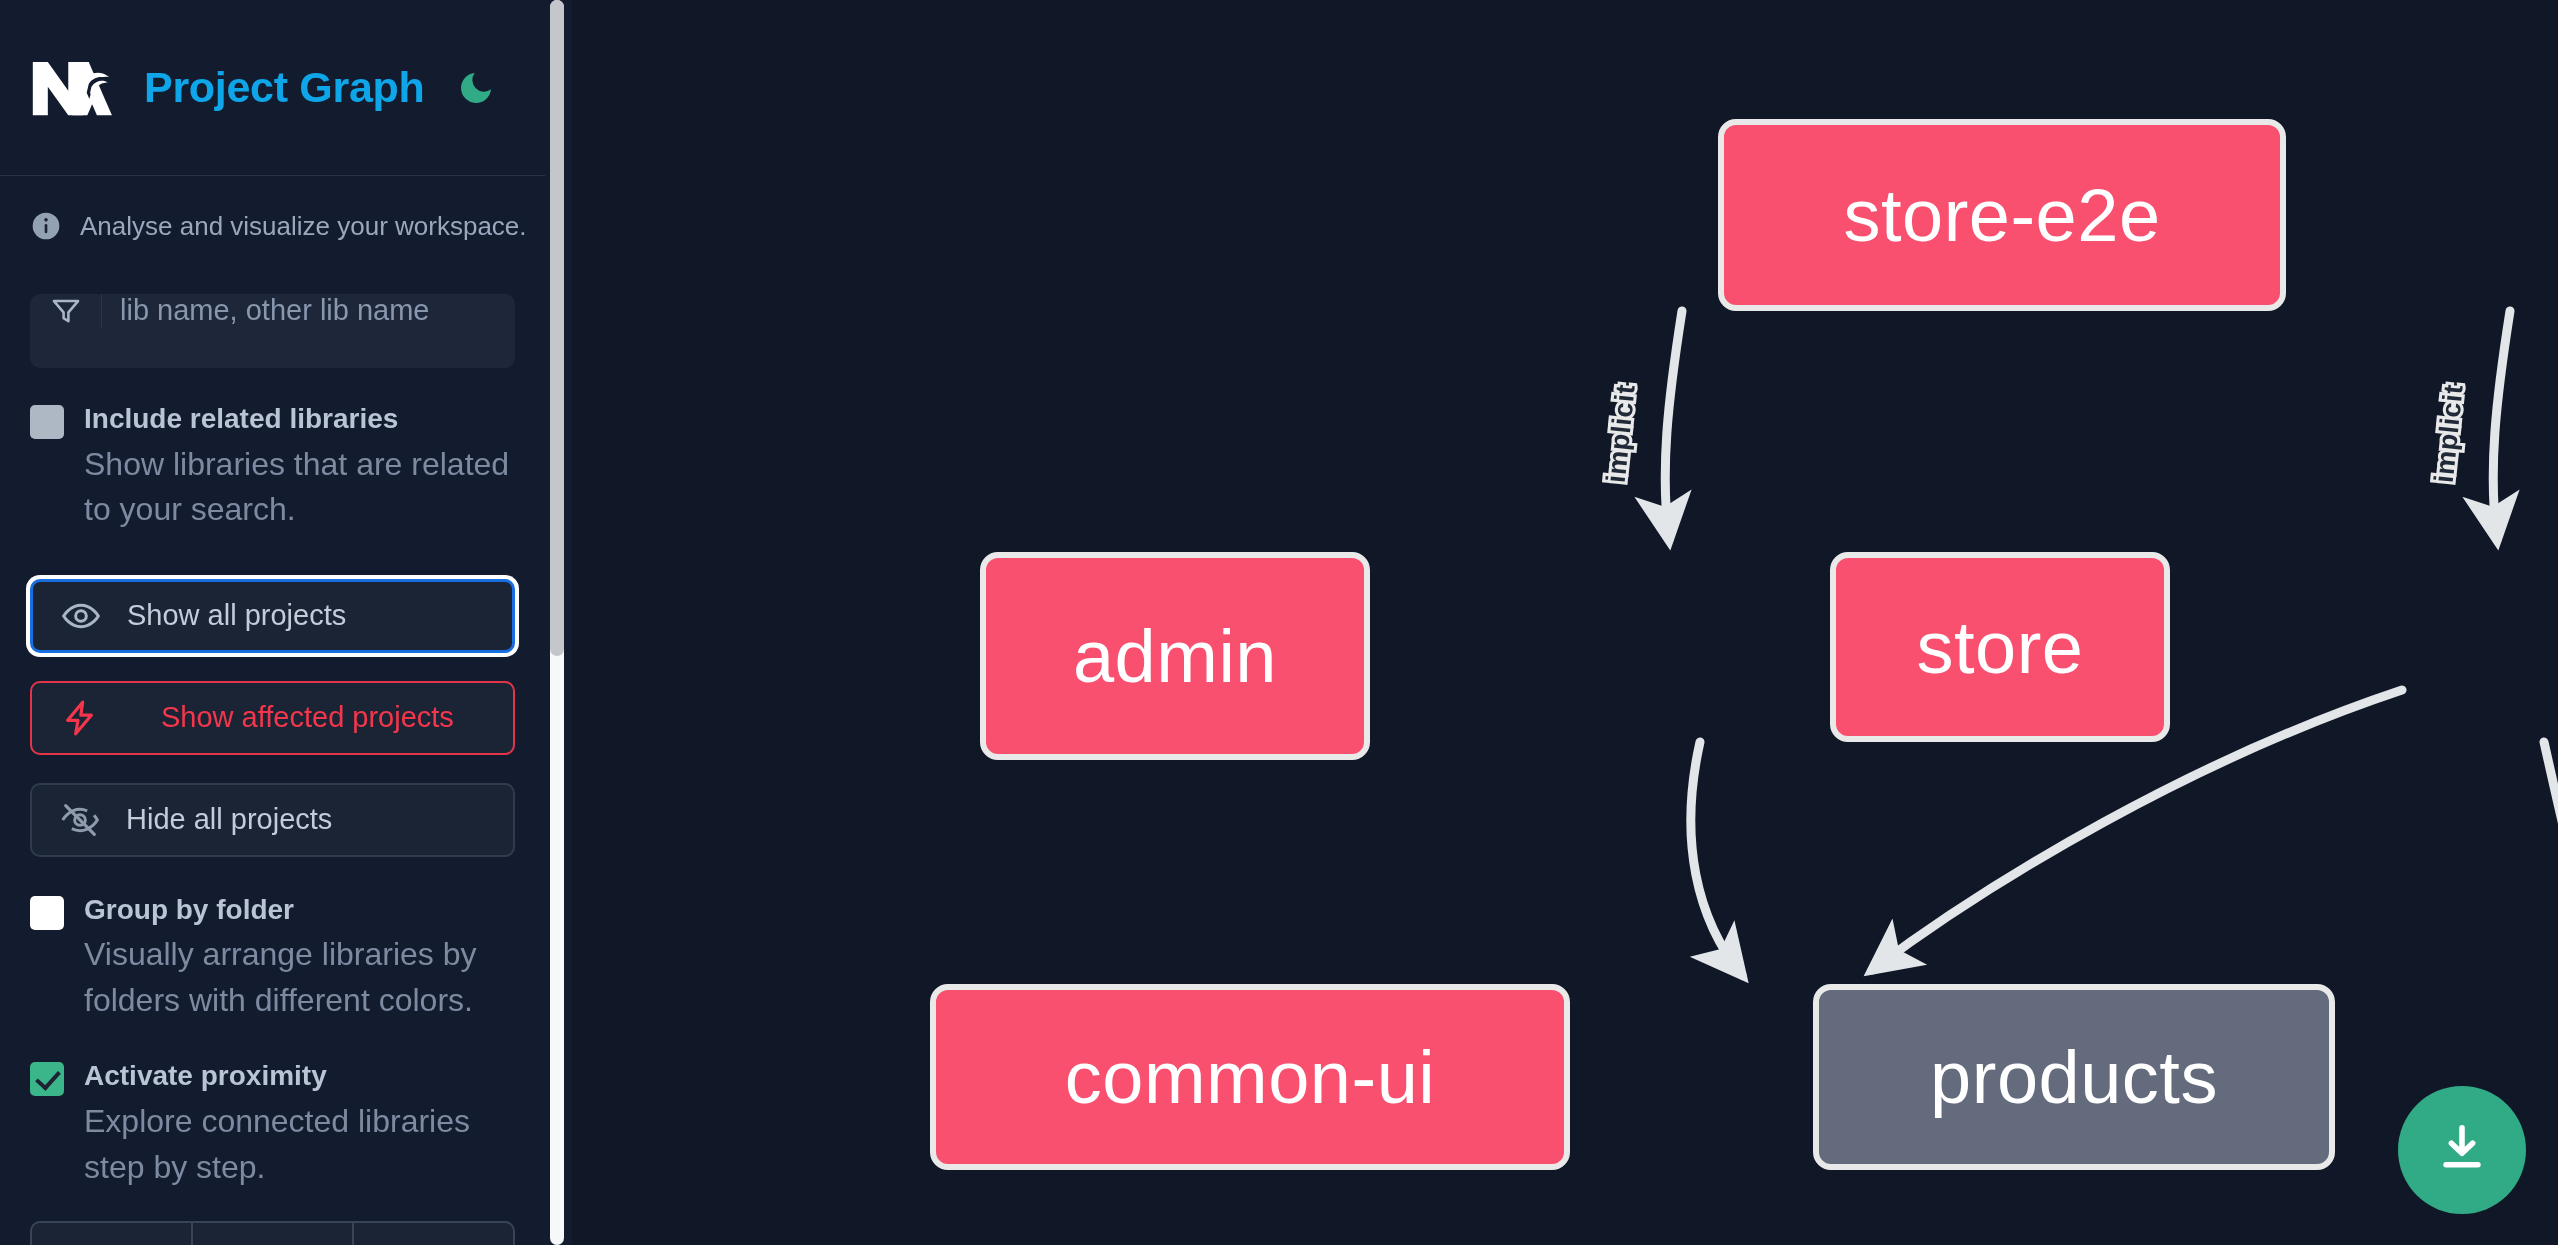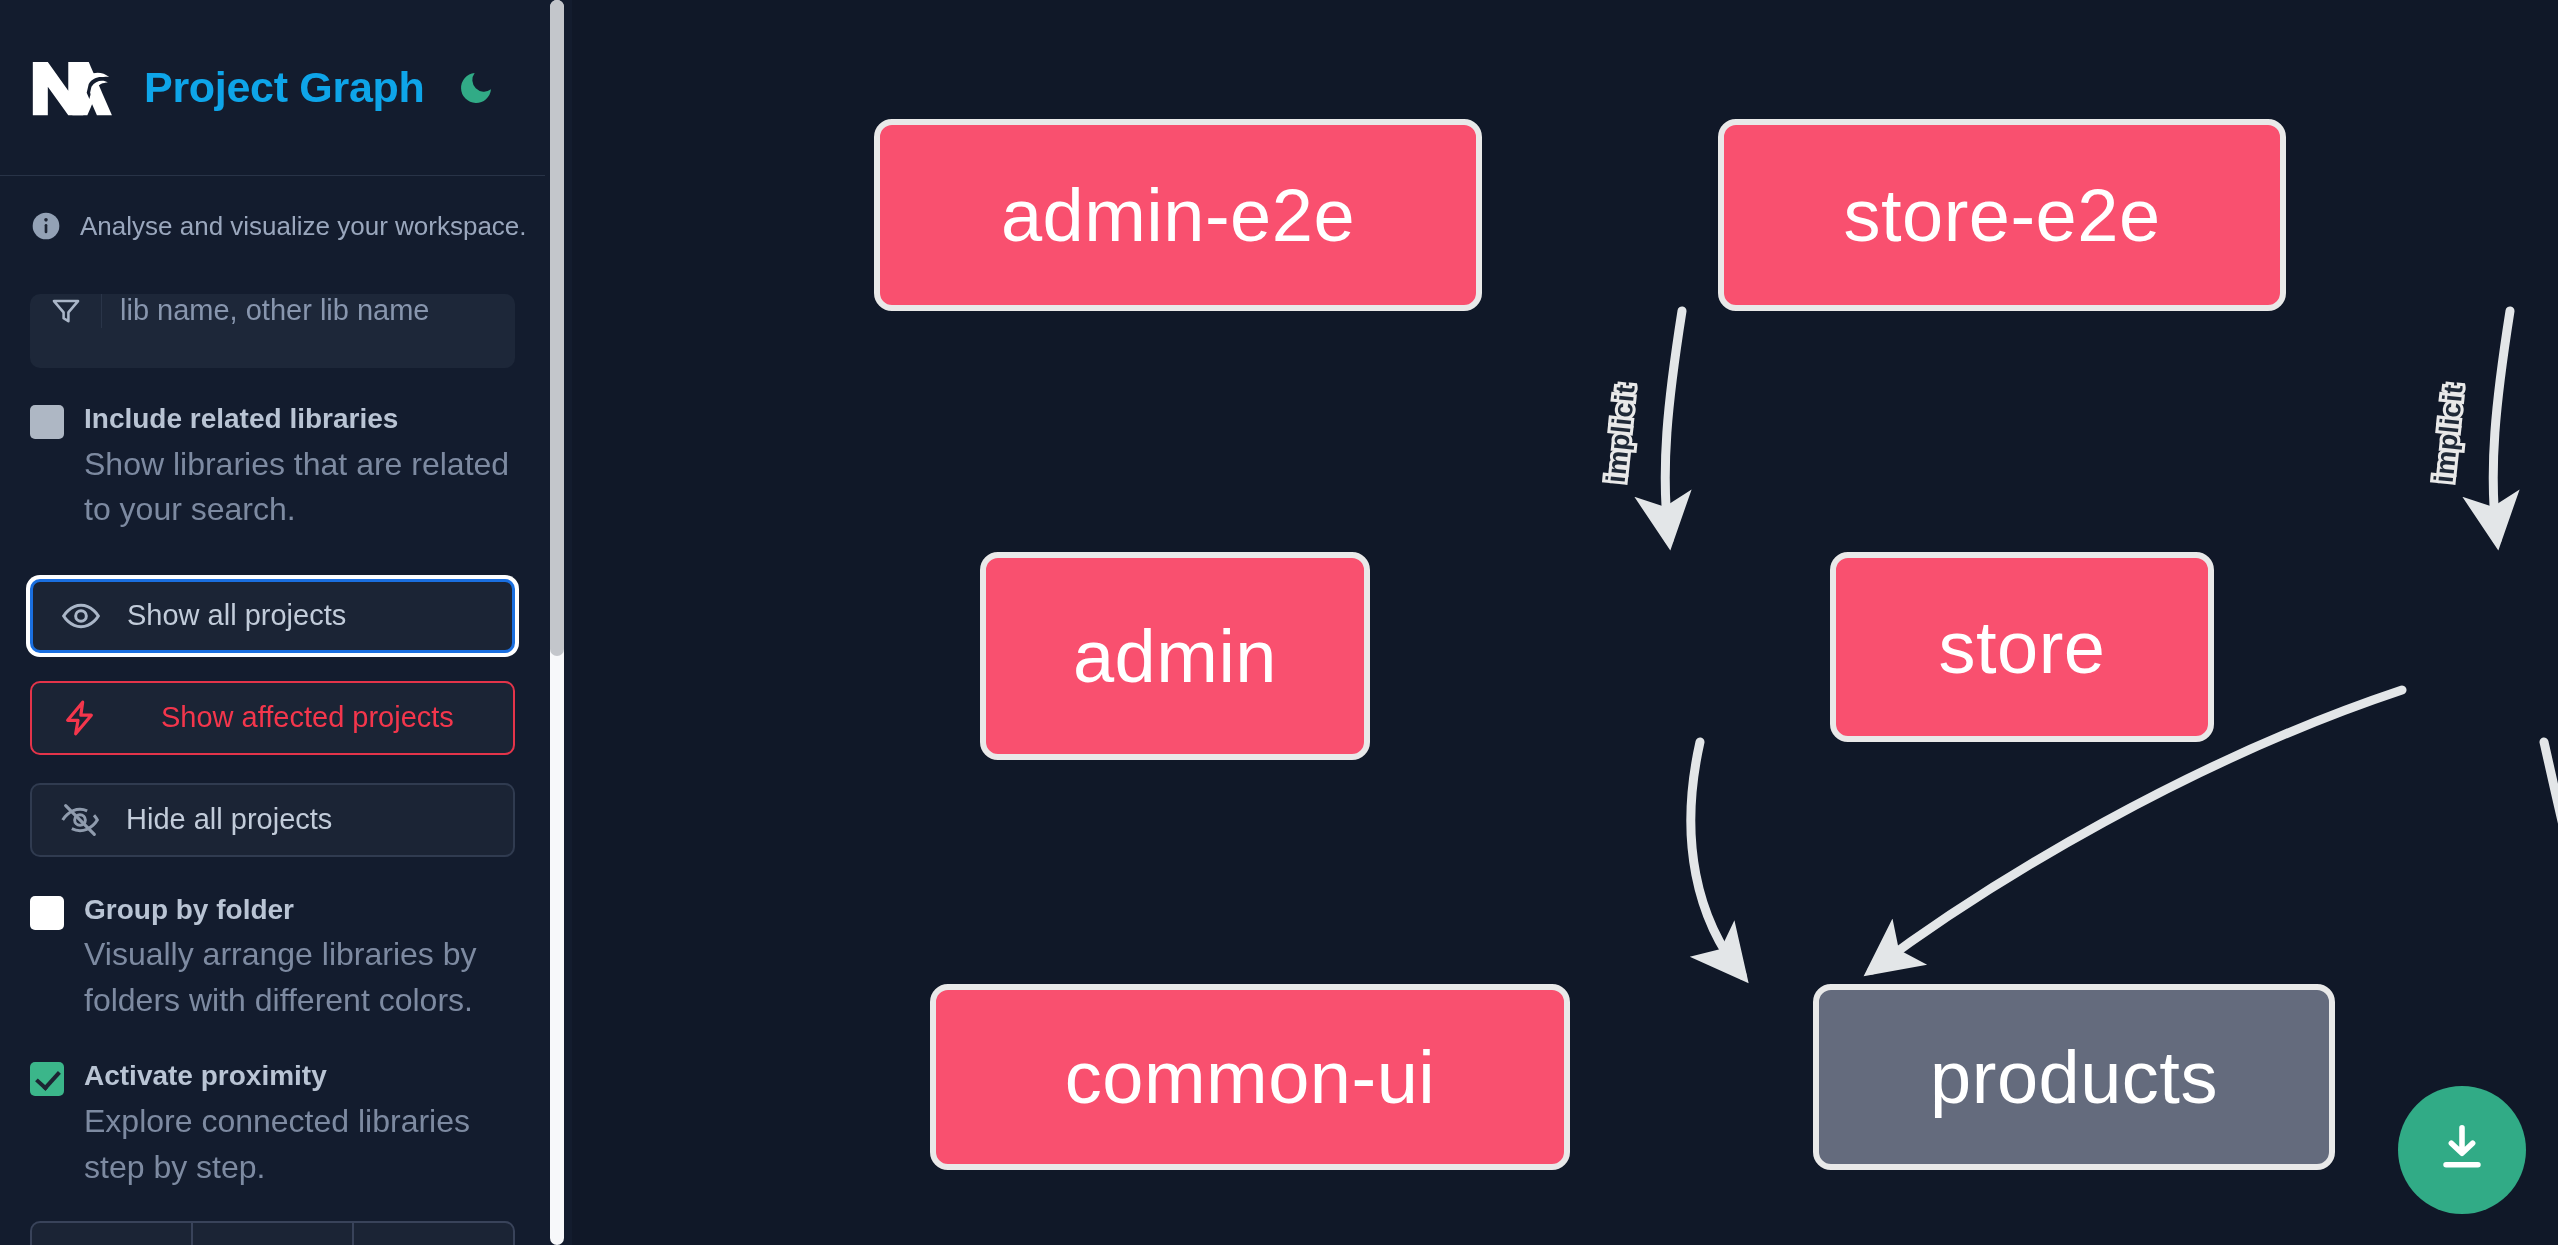--- a/index.html
+++ b/index.html
@@ -319,24 +319,23 @@
 
         <path d="M1830 690 C1620 760 1420 880 1300 970"></path>
 
         <path d="M1972 742 C1992 830 2010 920 2040 975"></path>
       </g>
     </svg>
 
     <div class="edge-label" style="left:1000px; top:418px; transform: rotate(-84deg);">implicit</div>
     <div class="edge-label" style="left:1828px; top:418px; transform: rotate(-84deg);">implicit</div>
 
-    <div class="node pink" style="left:302px; top:119px; width:608px; height:192px;">admin-e2e</div>
     <div class="node pink" style="left:1146px; top:119px; width:568px; height:192px;">store-e2e</div>
     <div class="node pink" style="left:408px; top:552px; width:390px; height:208px;">admin</div>
-    <div class="node pink" style="left:1258px; top:552px; width:384px; height:190px;">store</div>
+    <div class="node pink" style="left:1258px; top:552px; width:340px; height:190px;">store</div>
     <div class="node pink" style="left:358px; top:984px; width:640px; height:186px;">common-ui</div>
     <div class="node gray" style="left:1241px; top:984px; width:522px; height:186px;">products</div>
 
     <div class="fab" style="left:1826px; top:1086px;">
       <span>
         <svg viewBox="0 0 24 24" width="58" height="58">
           <path fill="none" stroke="#ffffff" stroke-width="2.3" stroke-linecap="round" stroke-linejoin="round" d="M12 3.6v10.2M7.6 10l4.4 4.2 4.4-4.2M5.4 18.9h13.2"></path>
         </svg>
       </span>
     </div>

